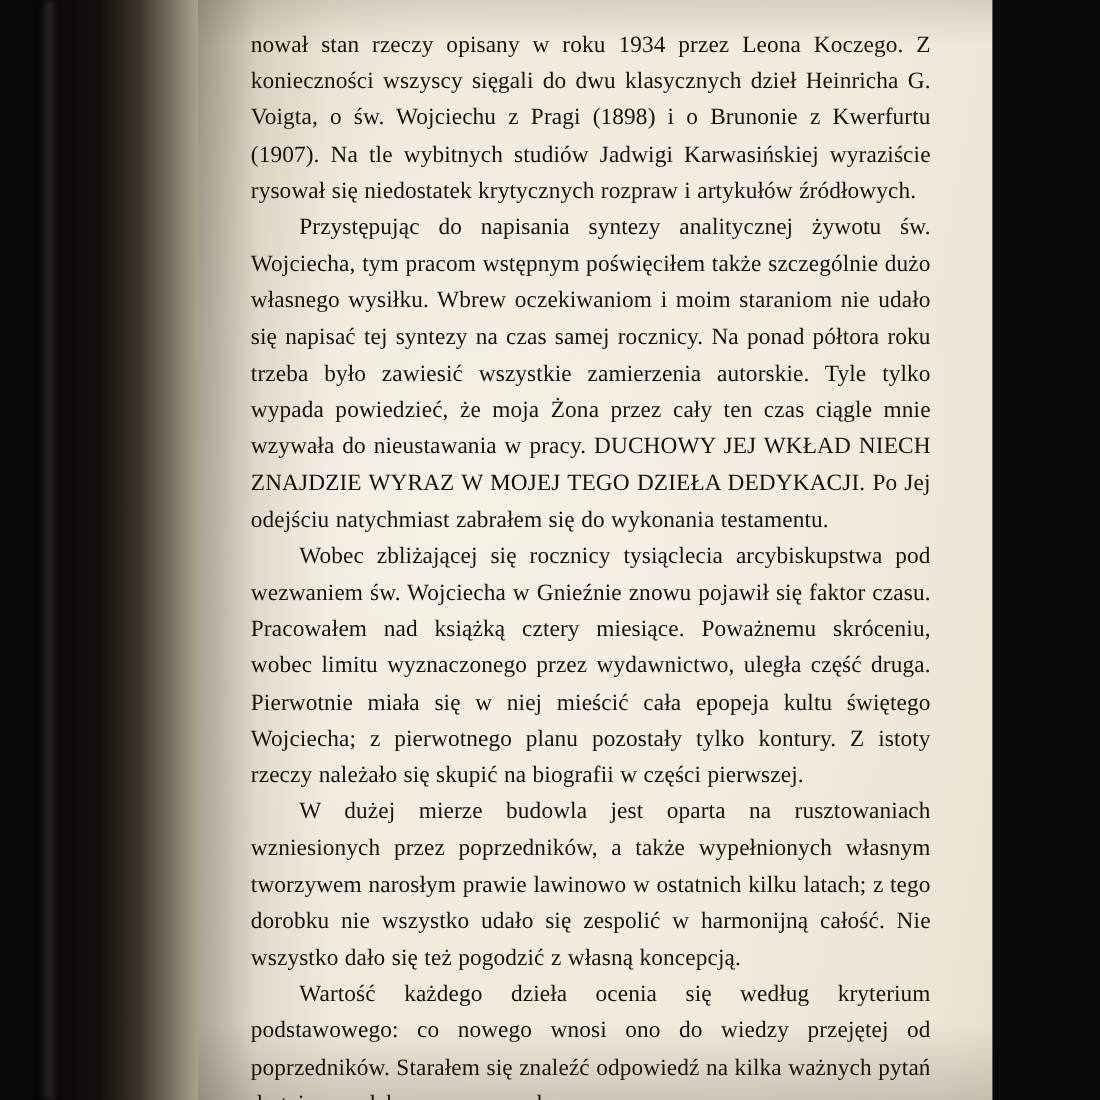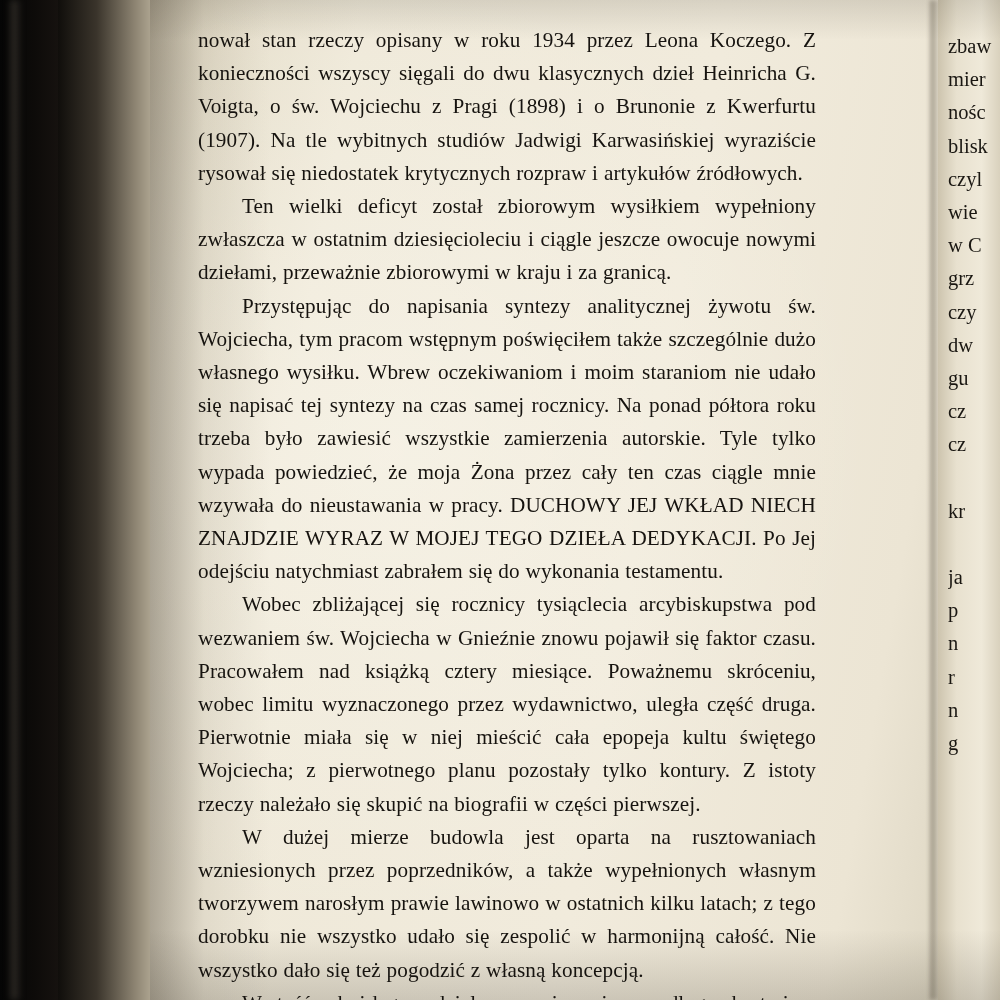--- a/index.html
+++ b/index.html
@@ -8,24 +8,25 @@
   }
   body {
     width: 1000px;
     height: 1000px;
     overflow: hidden;
     background: #0a0a0a;
     font-family: "Liberation Serif", serif;
   }
   .photo {
     position: relative;
-    width: 1000px;
+    width: 872px;
     height: 1000px;
     background: #fef9c3;
     overflow: hidden;
+    margin-left: 30px;
   }
   
   .spine {
     position: absolute;
     left: 0;
     top: 0;
     width: 62px;
     height: 1000px;
     background: linear-gradient(90deg, #050505 0%, #0d0b09 55%, #171310 100%);
   }
@@ -175,21 +176,20 @@
   <div class="page-right"></div>
 
   <div class="curve-shade"></div>
   <div class="top-shade"></div>
   <div class="bottom-shade"></div>
 
   <div class="showthrough"></div>
 
   <div class="text-col">
     <p>nował stan rzeczy opisany w roku 1934 przez Leona Koczego. Z konieczności wszyscy sięgali do dwu klasycznych dzieł Heinricha G. Voigta, o św. Wojciechu z Pragi (1898) i o Brunonie z Kwerfurtu (1907). Na tle wybitnych studiów Jadwigi Karwasińskiej wyraziście rysował się niedostatek krytycznych rozpraw i artykułów źródłowych.</p>
-    <p class="indent">Ten wielki deficyt został zbiorowym wysiłkiem wypełniony zwłaszcza w ostatnim dziesięcioleciu i ciągle jeszcze owocuje nowymi dziełami, przeważnie zbiorowymi w kraju i za granicą.</p>
     <p class="indent">Przystępując do napisania syntezy analitycznej żywotu św. Wojciecha, tym pracom wstępnym poświęciłem także szczególnie dużo własnego wysiłku. Wbrew oczekiwaniom i moim staraniom nie udało się napisać tej syntezy na czas samej rocznicy. Na ponad półtora roku trzeba było zawiesić wszystkie zamierzenia autorskie. Tyle tylko wypada powiedzieć, że moja Żona przez cały ten czas ciągle mnie wzywała do nieustawania w pracy. DUCHOWY JEJ WKŁAD NIECH ZNAJDZIE WYRAZ W MOJEJ TEGO DZIEŁA DEDYKACJI. Po Jej odejściu natychmiast zabrałem się do wykonania testamentu.</p>
     <p class="indent">Wobec zbliżającej się rocznicy tysiąclecia arcybiskupstwa pod wezwaniem św. Wojciecha w Gnieźnie znowu pojawił się faktor czasu. Pracowałem nad książką cztery miesiące. Poważnemu skróceniu, wobec limitu wyznaczonego przez wydawnictwo, uległa część druga. Pierwotnie miała się w niej mieścić cała epopeja kultu świętego Wojciecha; z pierwotnego planu pozostały tylko kontury. Z istoty rzeczy należało się skupić na biografii w części pierwszej.</p>
     <p class="indent">W dużej mierze budowla jest oparta na rusztowaniach wzniesionych przez poprzedników, a także wypełnionych własnym tworzywem narosłym prawie lawinowo w ostatnich kilku latach; z tego dorobku nie wszystko udało się zespolić w harmonijną całość. Nie wszystko dało się też pogodzić z własną koncepcją.</p>
     <p class="indent">Wartość każdego dzieła ocenia się według kryterium podstawowego: co nowego wnosi ono do wiedzy przejętej od poprzedników. Starałem się znaleźć odpowiedź na kilka ważnych pytań do tej pory słabo rozpoznanych.</p>
 
   </div>
 
   <div class="frag-col">
     <div>zbaw</div>
     <div>mier</div>

